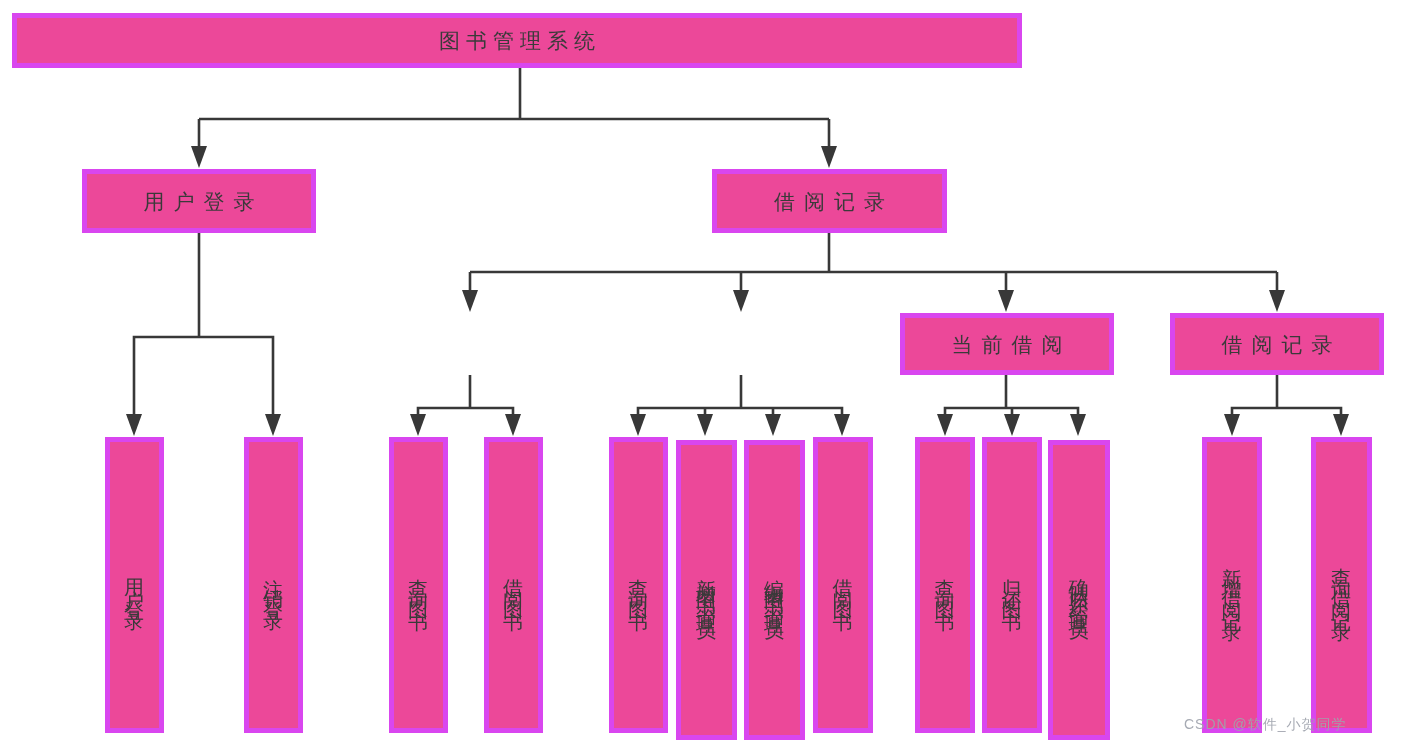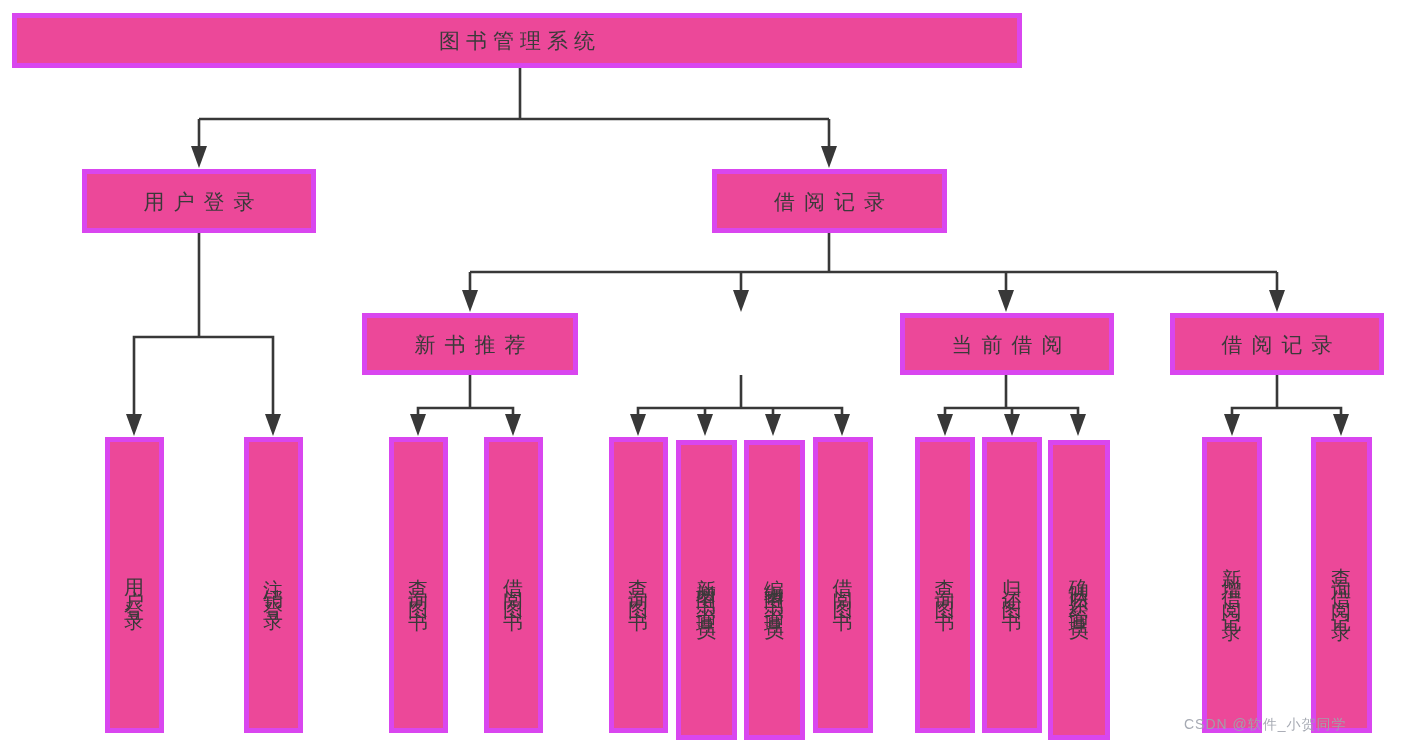--- a/index.html
+++ b/index.html
@@ -98,23 +98,20 @@
     <span class="lbl">图书管理系统</span>
   </div>
 
   <div class="node" style="left:82px;top:169px;width:234px;height:64px">
     <span class="lbl">用户登录</span>
   </div>
   <div class="node" style="left:712px;top:169px;width:235px;height:64px">
     <span class="lbl">借阅记录</span>
   </div>
 
-  <div class="node" style="left:362px;top:313px;width:216px;height:62px">
-    <span class="lbl">新书推荐</span>
-  </div>
   <div class="node" style="left:1170px;top:313px;width:214px;height:62px">
     <span class="lbl">借阅记录</span>
   </div>
   <div class="node" style="left:900px;top:313px;width:214px;height:62px">
     <span class="lbl">当前借阅</span>
   </div>
 
   <div class="node leaf" style="left:105px">
     <span class="lbl">用户登录</span>
   </div>

